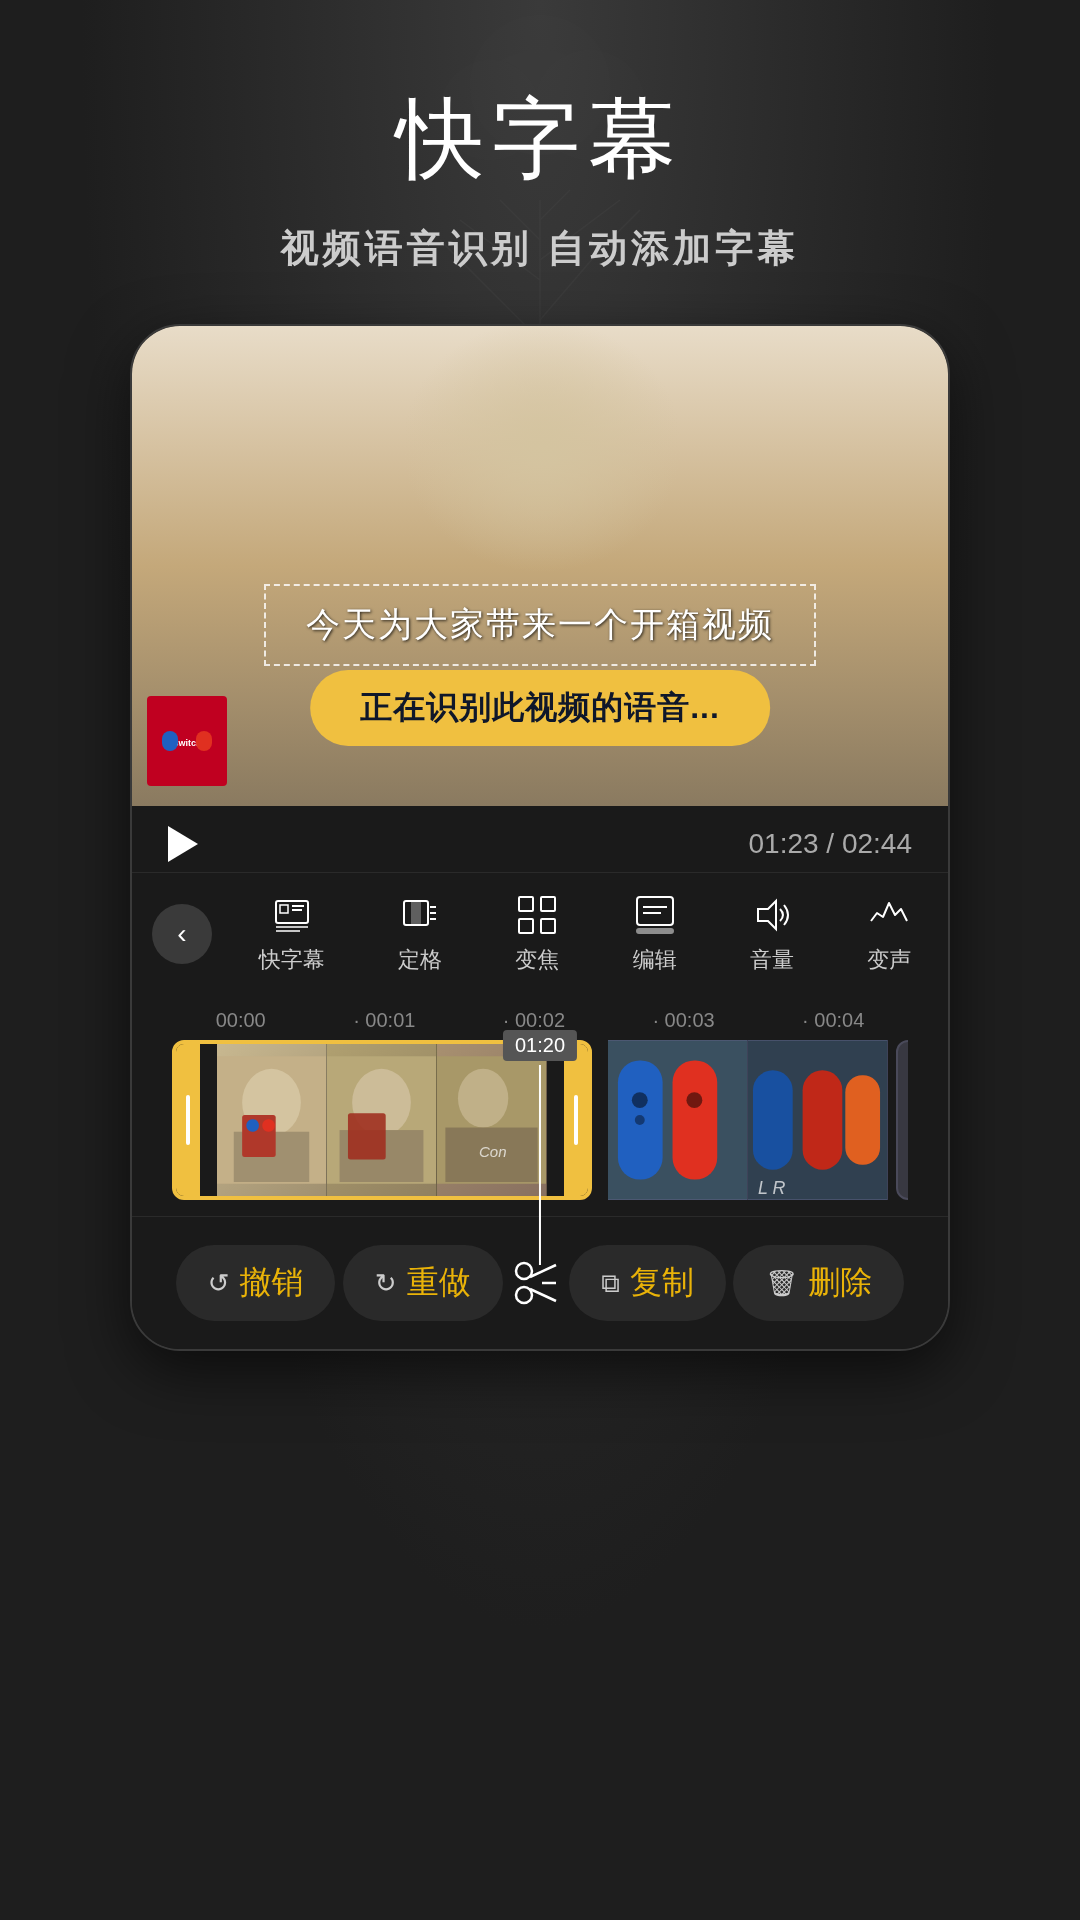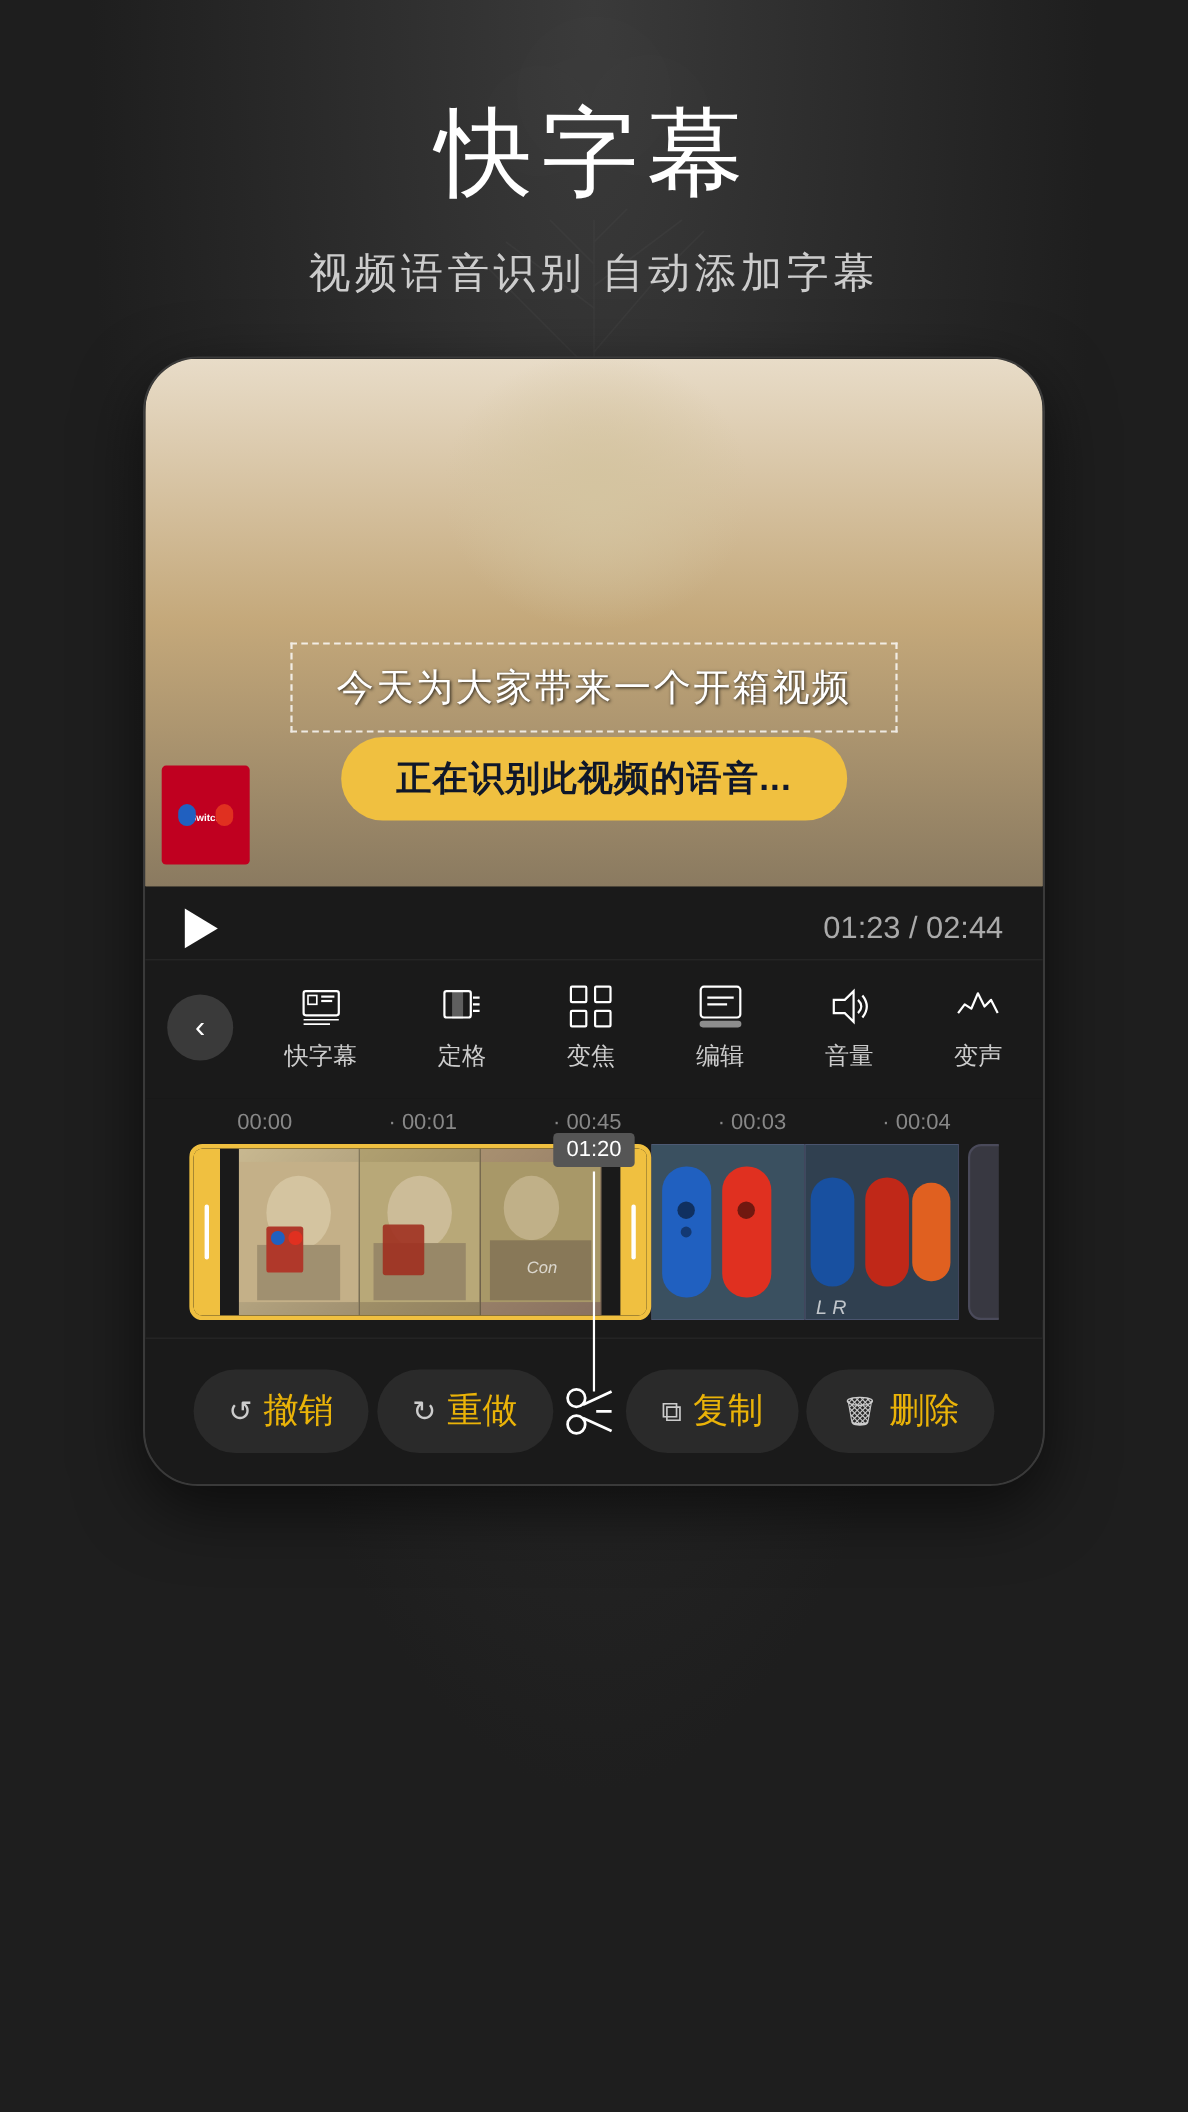--- a/index.html
+++ b/index.html
@@ -45,21 +45,21 @@
       font-weight: 300;
       color: #ffffff;
       letter-spacing: 8px;
       margin-bottom: 24px;
     }
 
     .header-subtitle {
       font-size: 38px;
       color: #cccccc;
       letter-spacing: 4px;
-      font-weight: 400;
+      font-weight: 700;
     }
 
     
     .phone-container {
       position: relative;
       z-index: 2;
       margin: 50px auto 0;
       width: 820px;
     }
 
@@ -319,20 +319,21 @@
 
     .clip-frame:nth-child(1) { background: linear-gradient(135deg, #c8b890 0%, #a09070 100%); }
     .clip-frame:nth-child(2) { background: linear-gradient(135deg, #b0a070 0%, #908060 100%); }
     .clip-frame:nth-child(3) { background: linear-gradient(135deg, #a89070 0%, #887060 100%); }
 
     .clip-next {
       display: flex;
       height: 160px;
       flex-shrink: 0;
       overflow: hidden;
+      margin-left: 16px;
     }
 
     .clip-next-frame {
       width: 140px;
       height: 160px;
       background: #5a6080;
       border-right: 1px solid rgba(0,0,0,0.3);
       overflow: hidden;
     }
 
@@ -540,21 +541,21 @@
         </div>
 
       </div>
     </div>
 
     <div class="timeline-area">
 
       <div class="timeline-ruler">
         <span class="ruler-mark">00:00</span>
         <span class="ruler-mark">· 00:01</span>
-        <span class="ruler-mark">· 00:45</span>
+        <span class="ruler-mark">· 00:02</span>
         <span class="ruler-mark">· 00:03</span>
         <span class="ruler-mark">· 00:04</span>
       </div>
 
       <div class="timeline-track-container">
 
         <div class="timeline-playhead">
           <div class="playhead-time">01:20</div>
           <div class="playhead-line"></div>
         </div>

